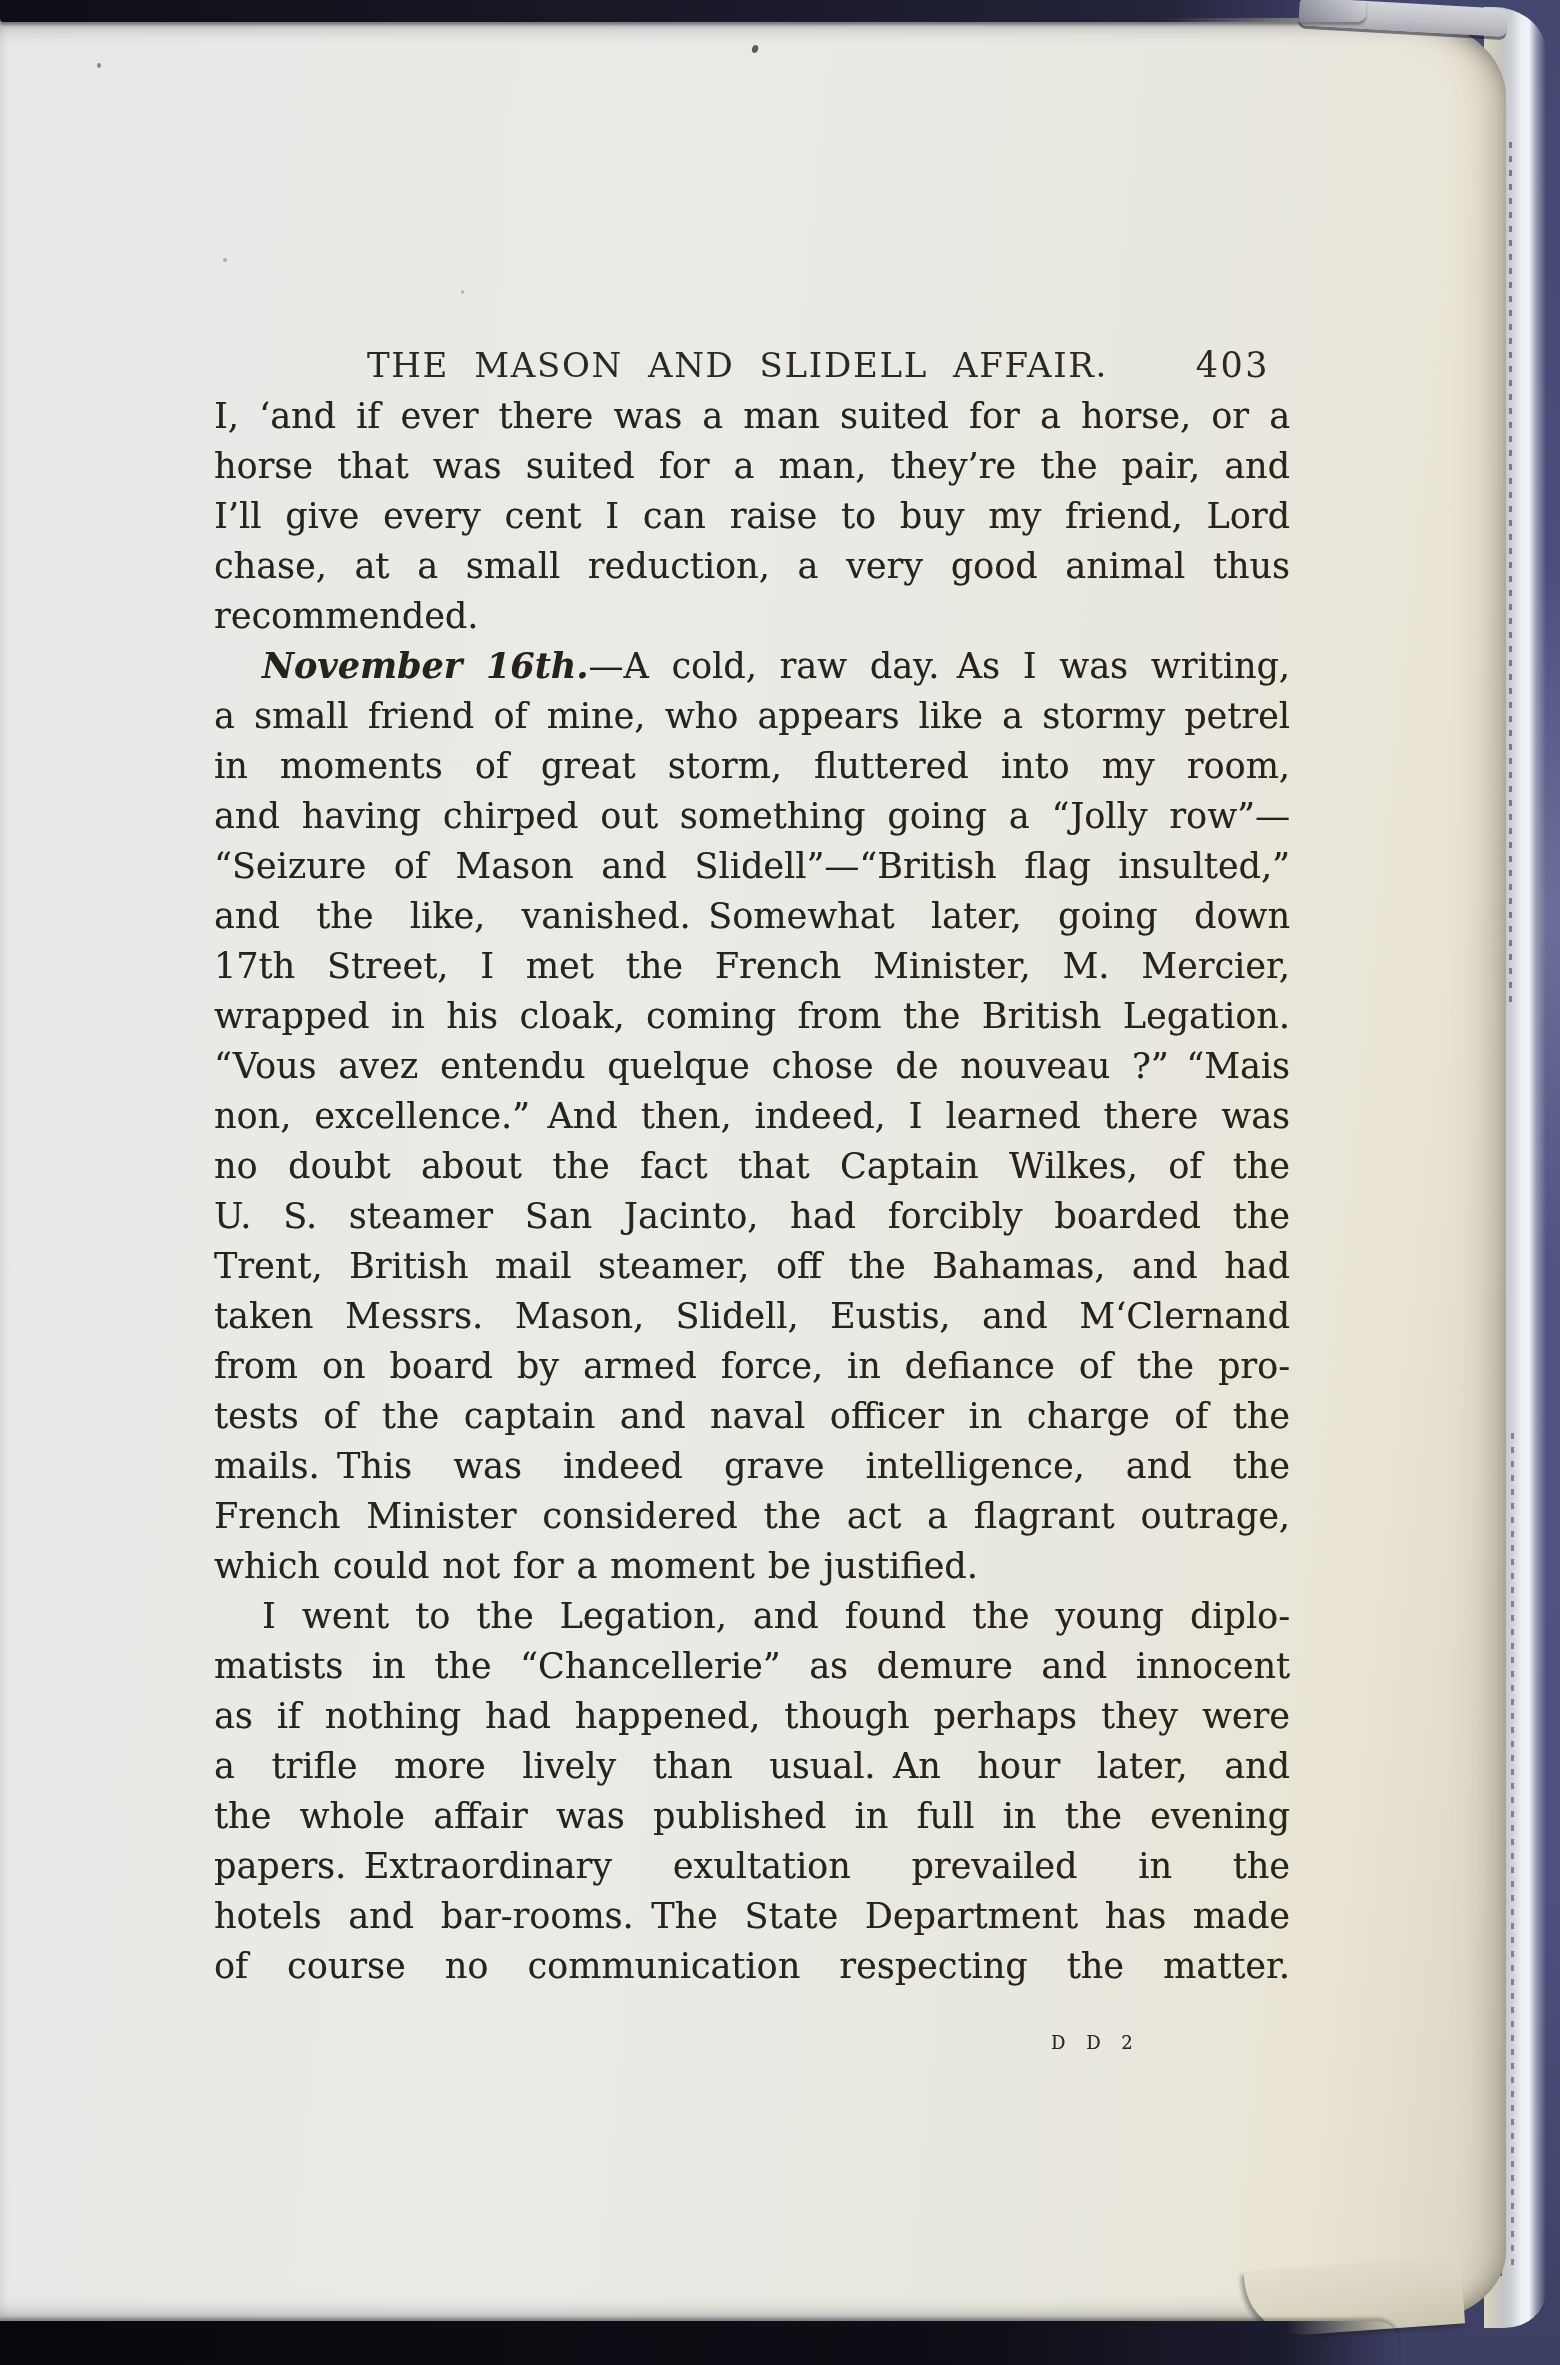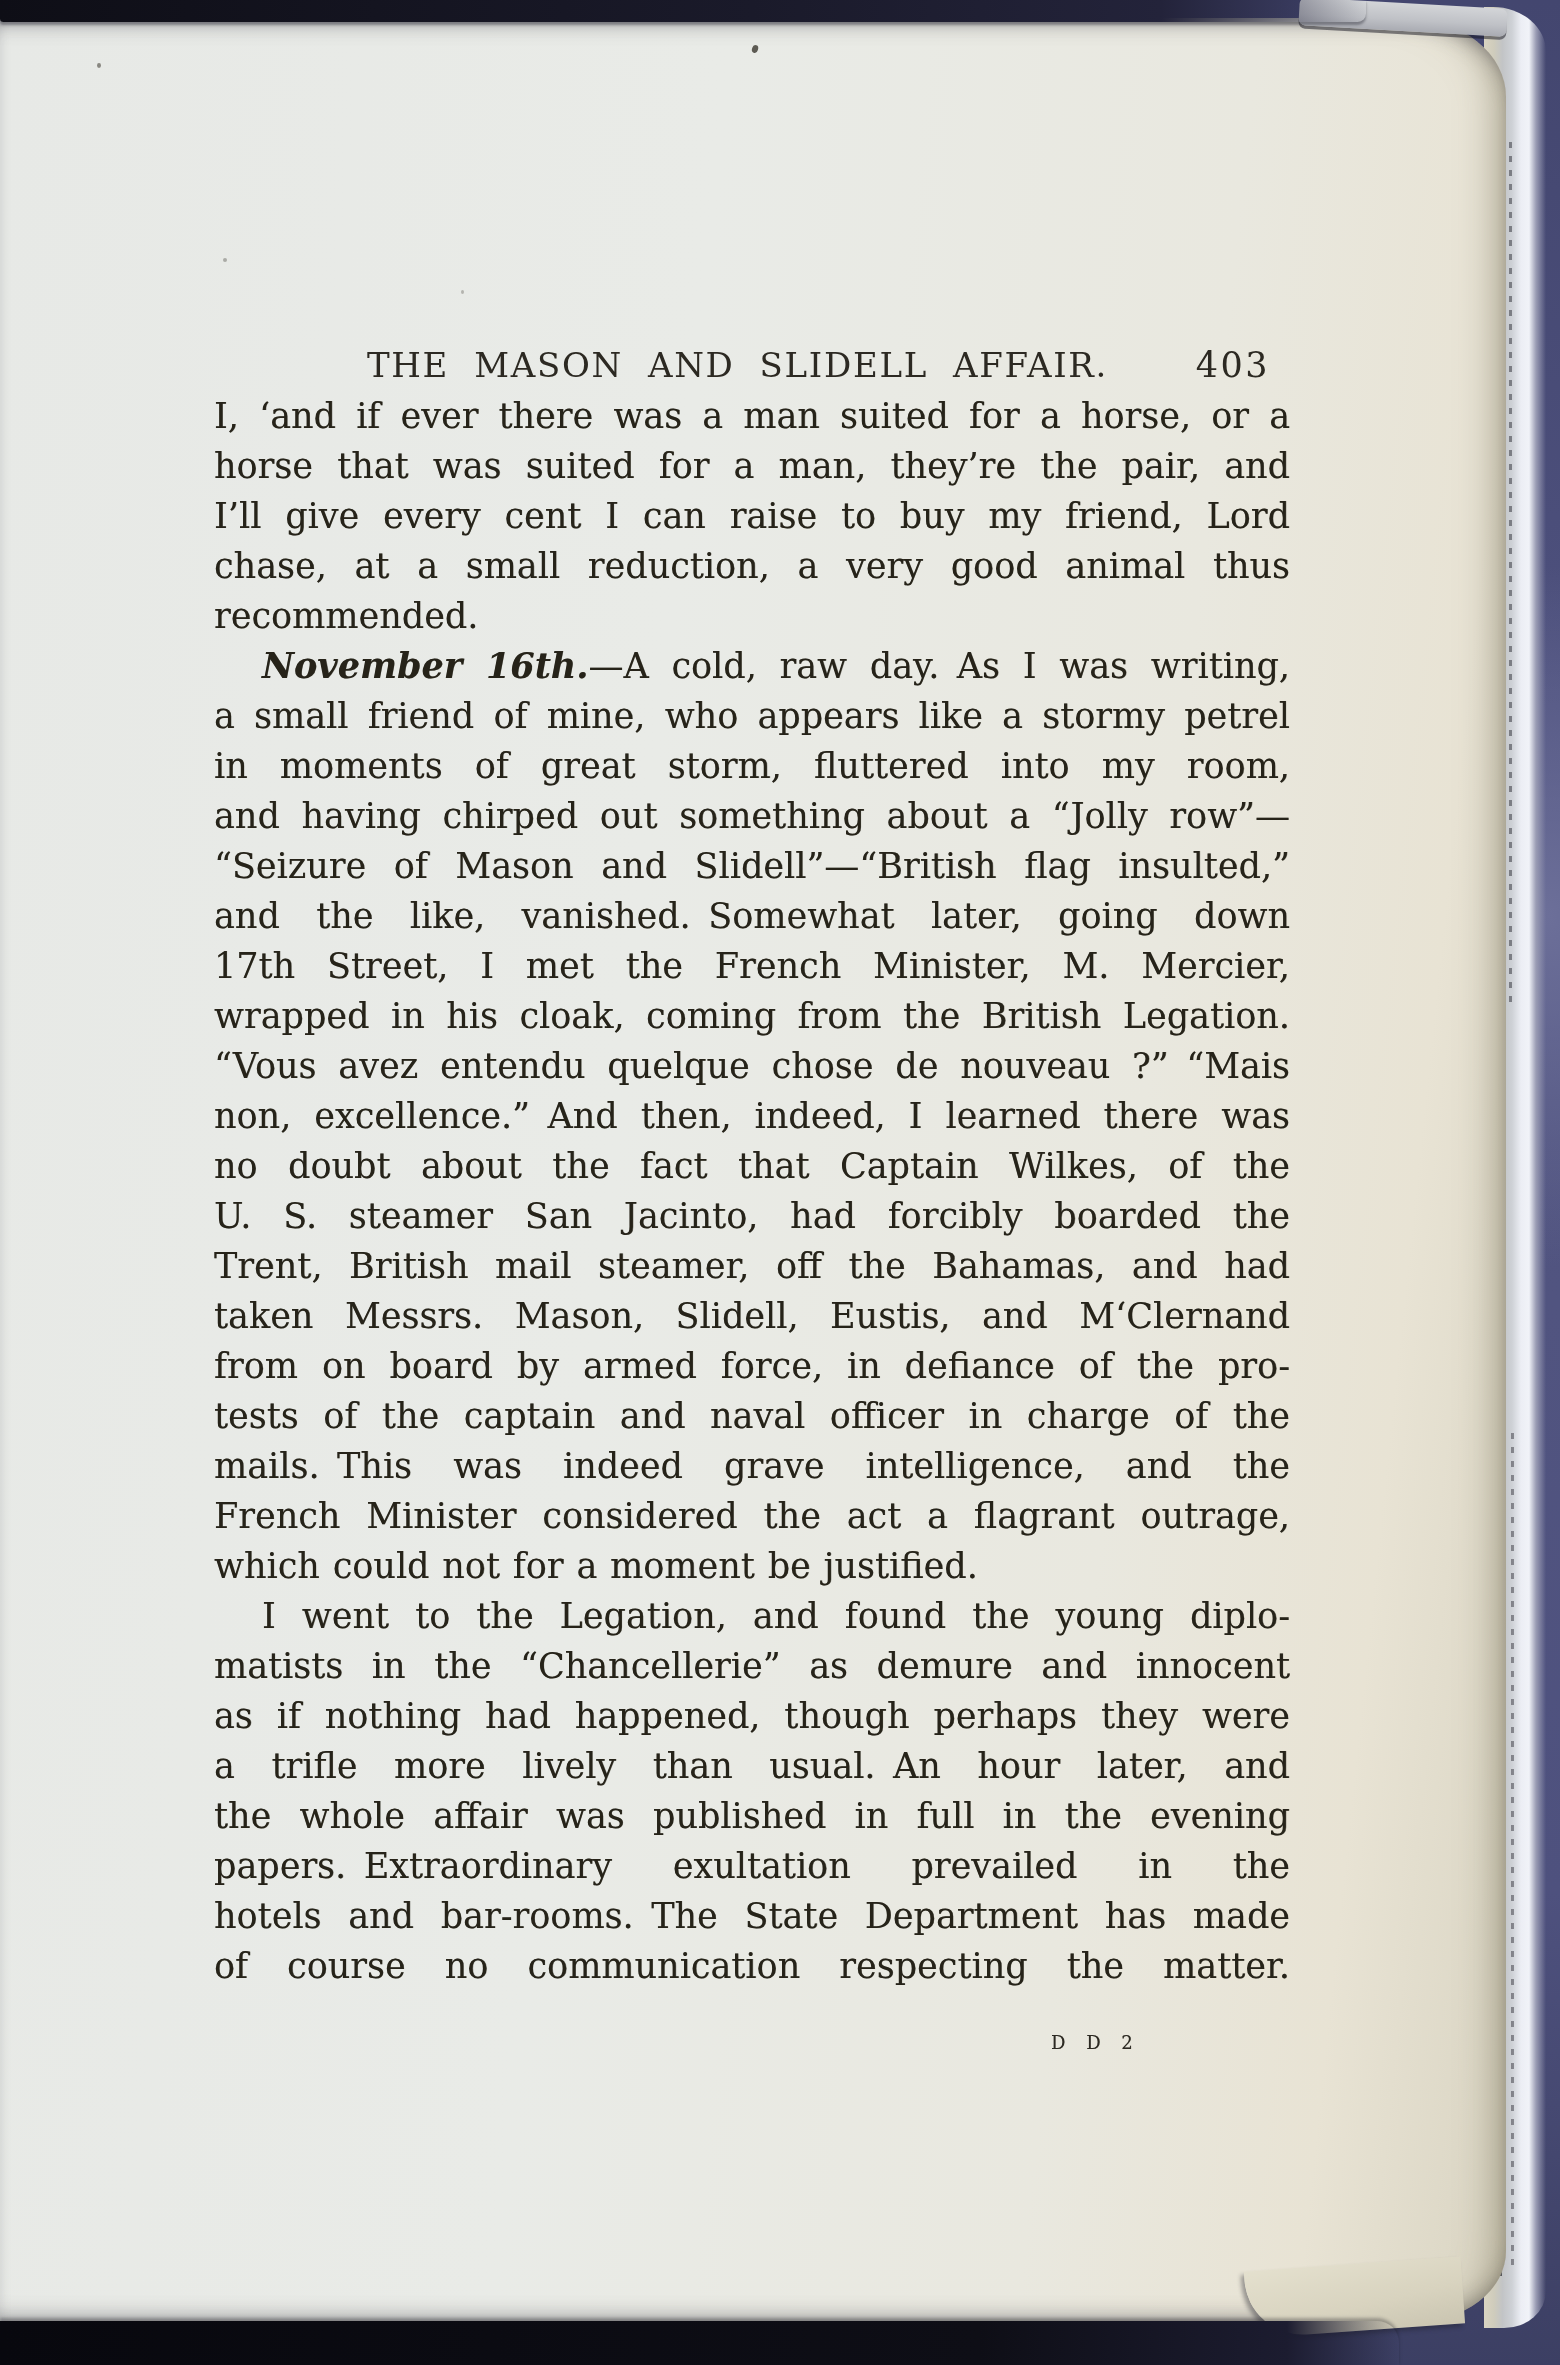--- a/index.html
+++ b/index.html
@@ -160,21 +160,21 @@
         <div class="line"><span>I, ‘and if ever there was a man suited for a horse, or a</span></div>
         <div class="line"><span>horse that was suited for a man, they’re the pair, and</span></div>
         <div class="line"><span>I’ll give every cent I can raise to buy my friend, Lord</span></div>
         <div class="line"><span>chase, at a small reduction, a very good animal thus</span></div>
         <div class="line lastleft"><span>recommended.</span></div>
       </div>
       <div class="para indent">
         <div class="line"><i>November 16th.</i><span>—A cold, raw day. As I was writing,</span></div>
         <div class="line"><span>a small friend of mine, who appears like a stormy petrel</span></div>
         <div class="line"><span>in moments of great storm, fluttered into my room,</span></div>
-        <div class="line"><span>and having chirped out something about a “Jolly row”—</span></div>
+        <div class="line"><span>and having chirped out something going a “Jolly row”—</span></div>
         <div class="line"><span>“Seizure of Mason and Slidell”—“British flag insulted,”</span></div>
         <div class="line"><span>and the like, vanished. Somewhat later, going down</span></div>
         <div class="line"><span>17th Street, I met the French Minister, M. Mercier,</span></div>
         <div class="line"><span>wrapped in his cloak, coming from the British Legation.</span></div>
         <div class="line"><span>“Vous avez entendu quelque chose de nouveau ?” “Mais</span></div>
         <div class="line"><span>non, excellence.” And then, indeed, I learned there was</span></div>
         <div class="line"><span>no doubt about the fact that Captain Wilkes, of the</span></div>
         <div class="line"><span>U. S. steamer San Jacinto, had forcibly boarded the</span></div>
         <div class="line"><span>Trent, British mail steamer, off the Bahamas, and had</span></div>
         <div class="line"><span>taken Messrs. Mason, Slidell, Eustis, and M‘Clernand</span></div>

